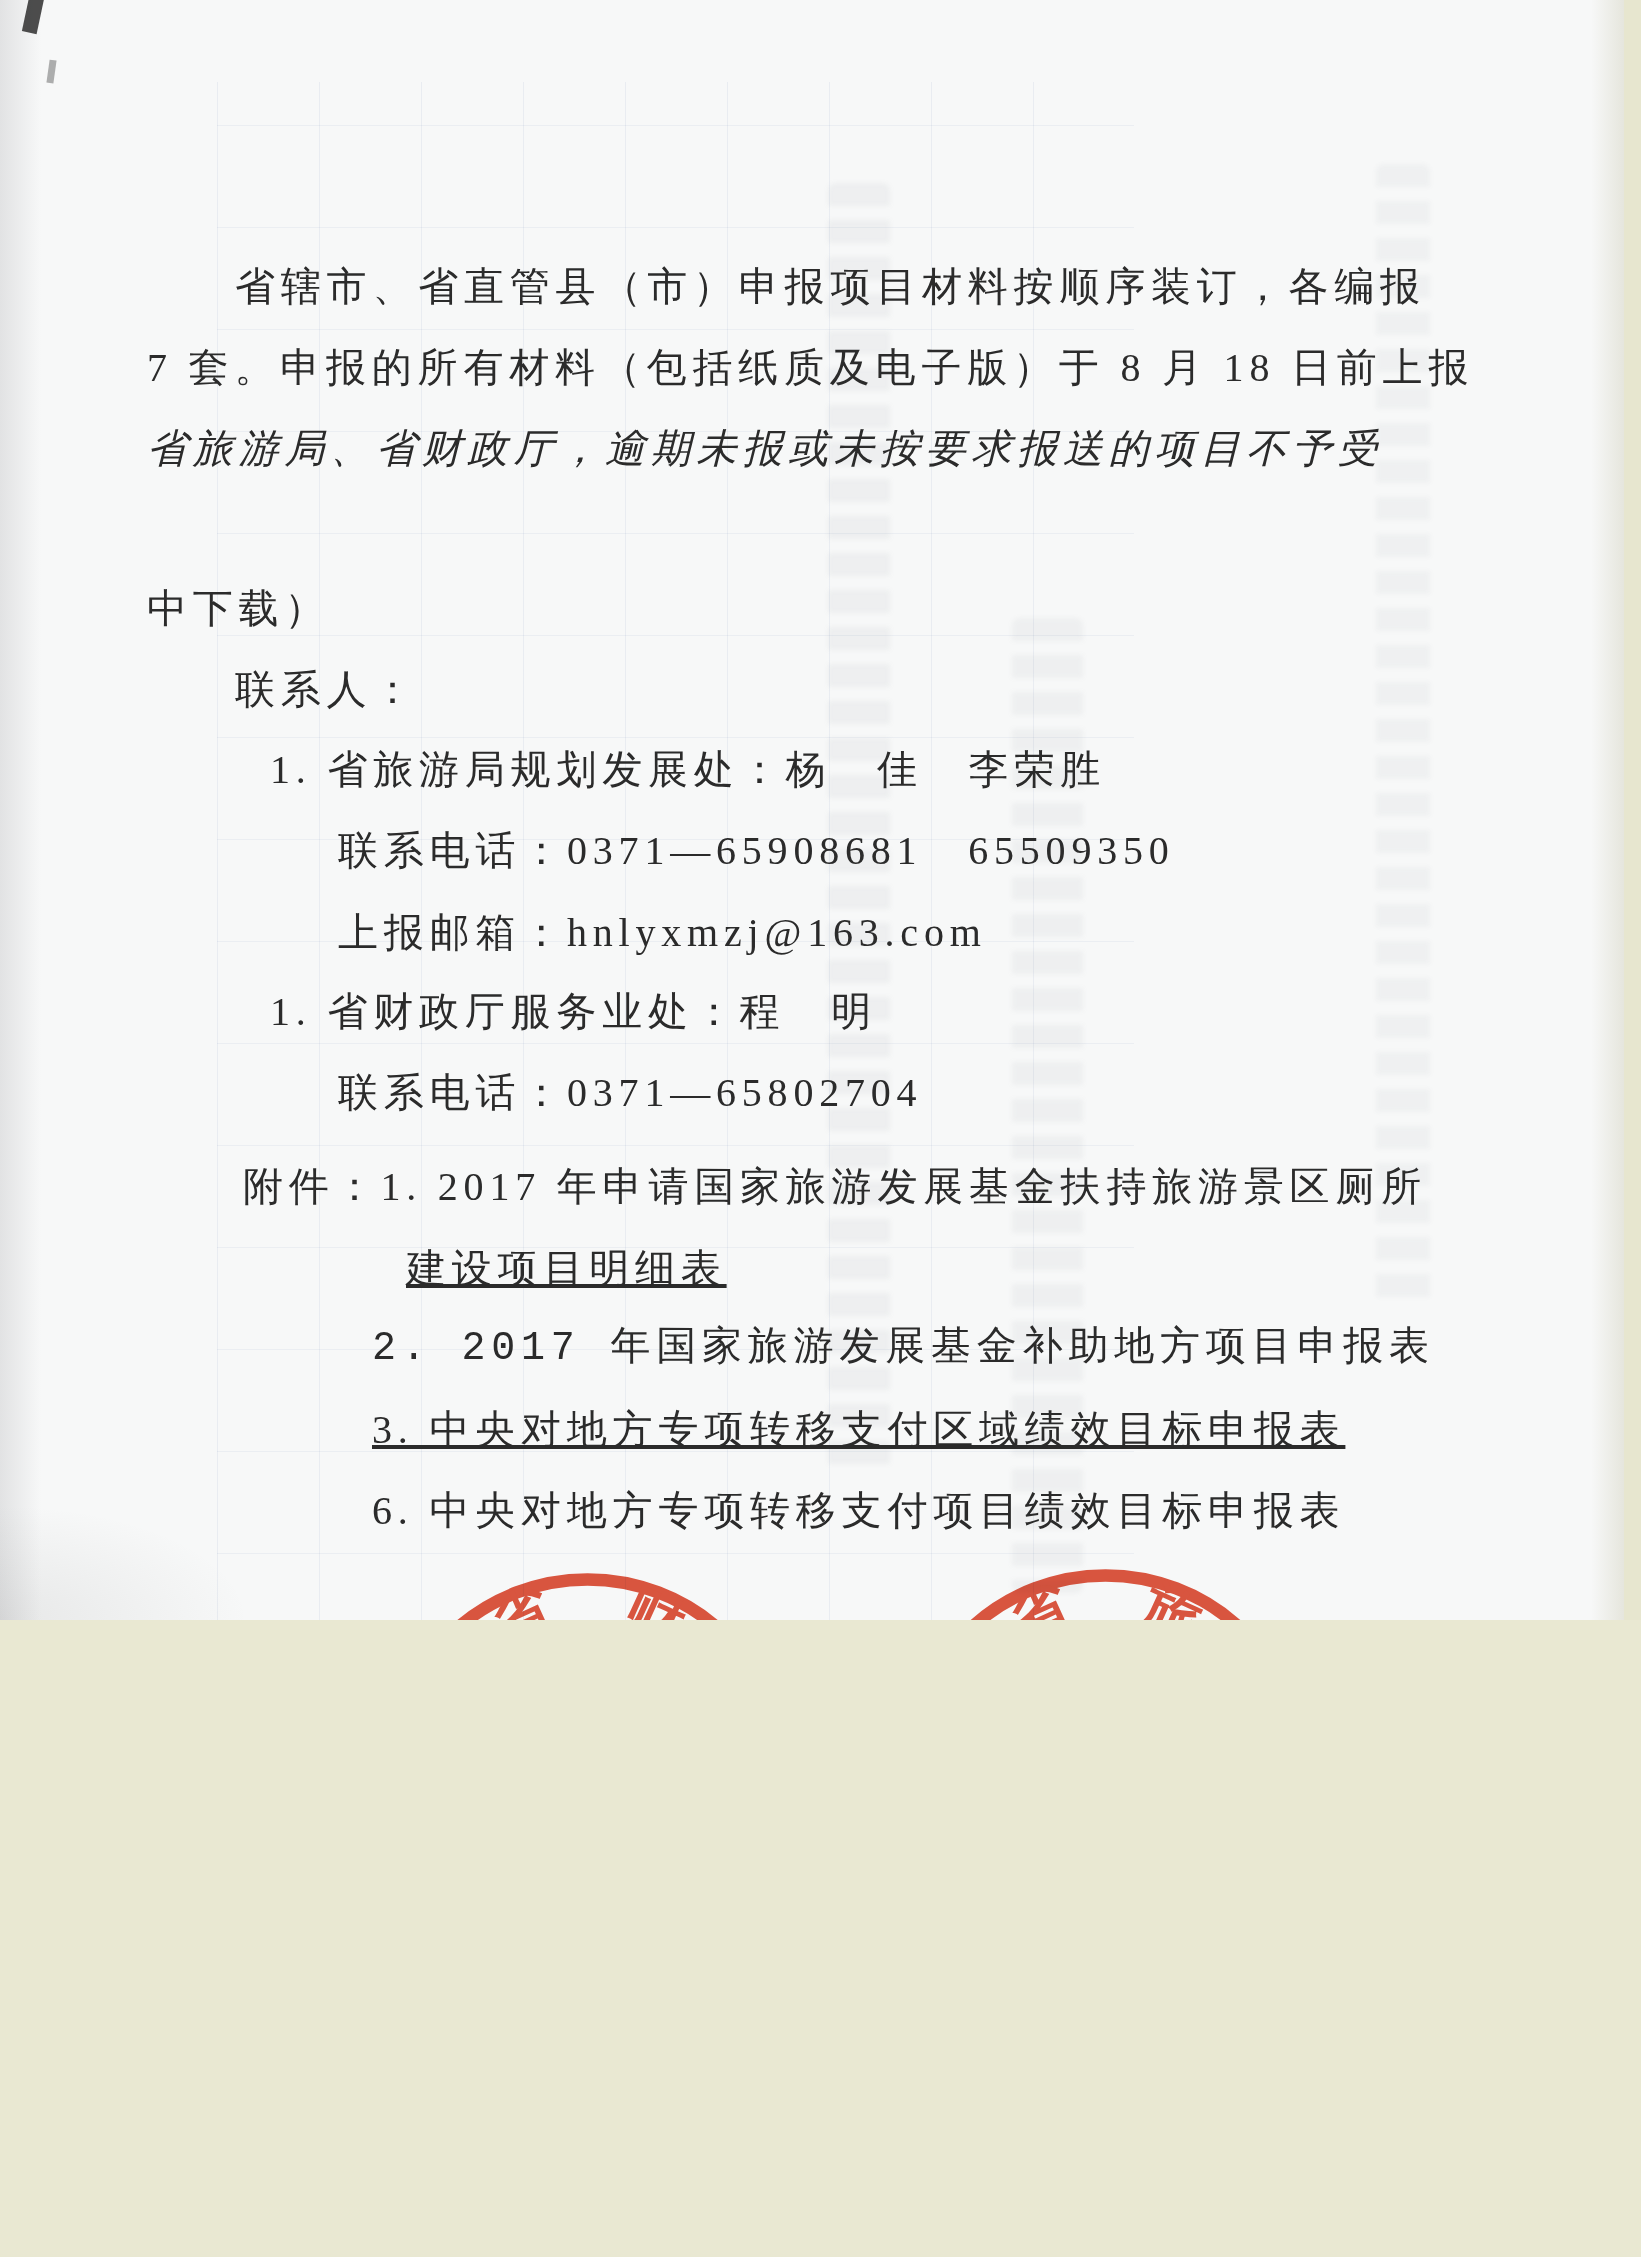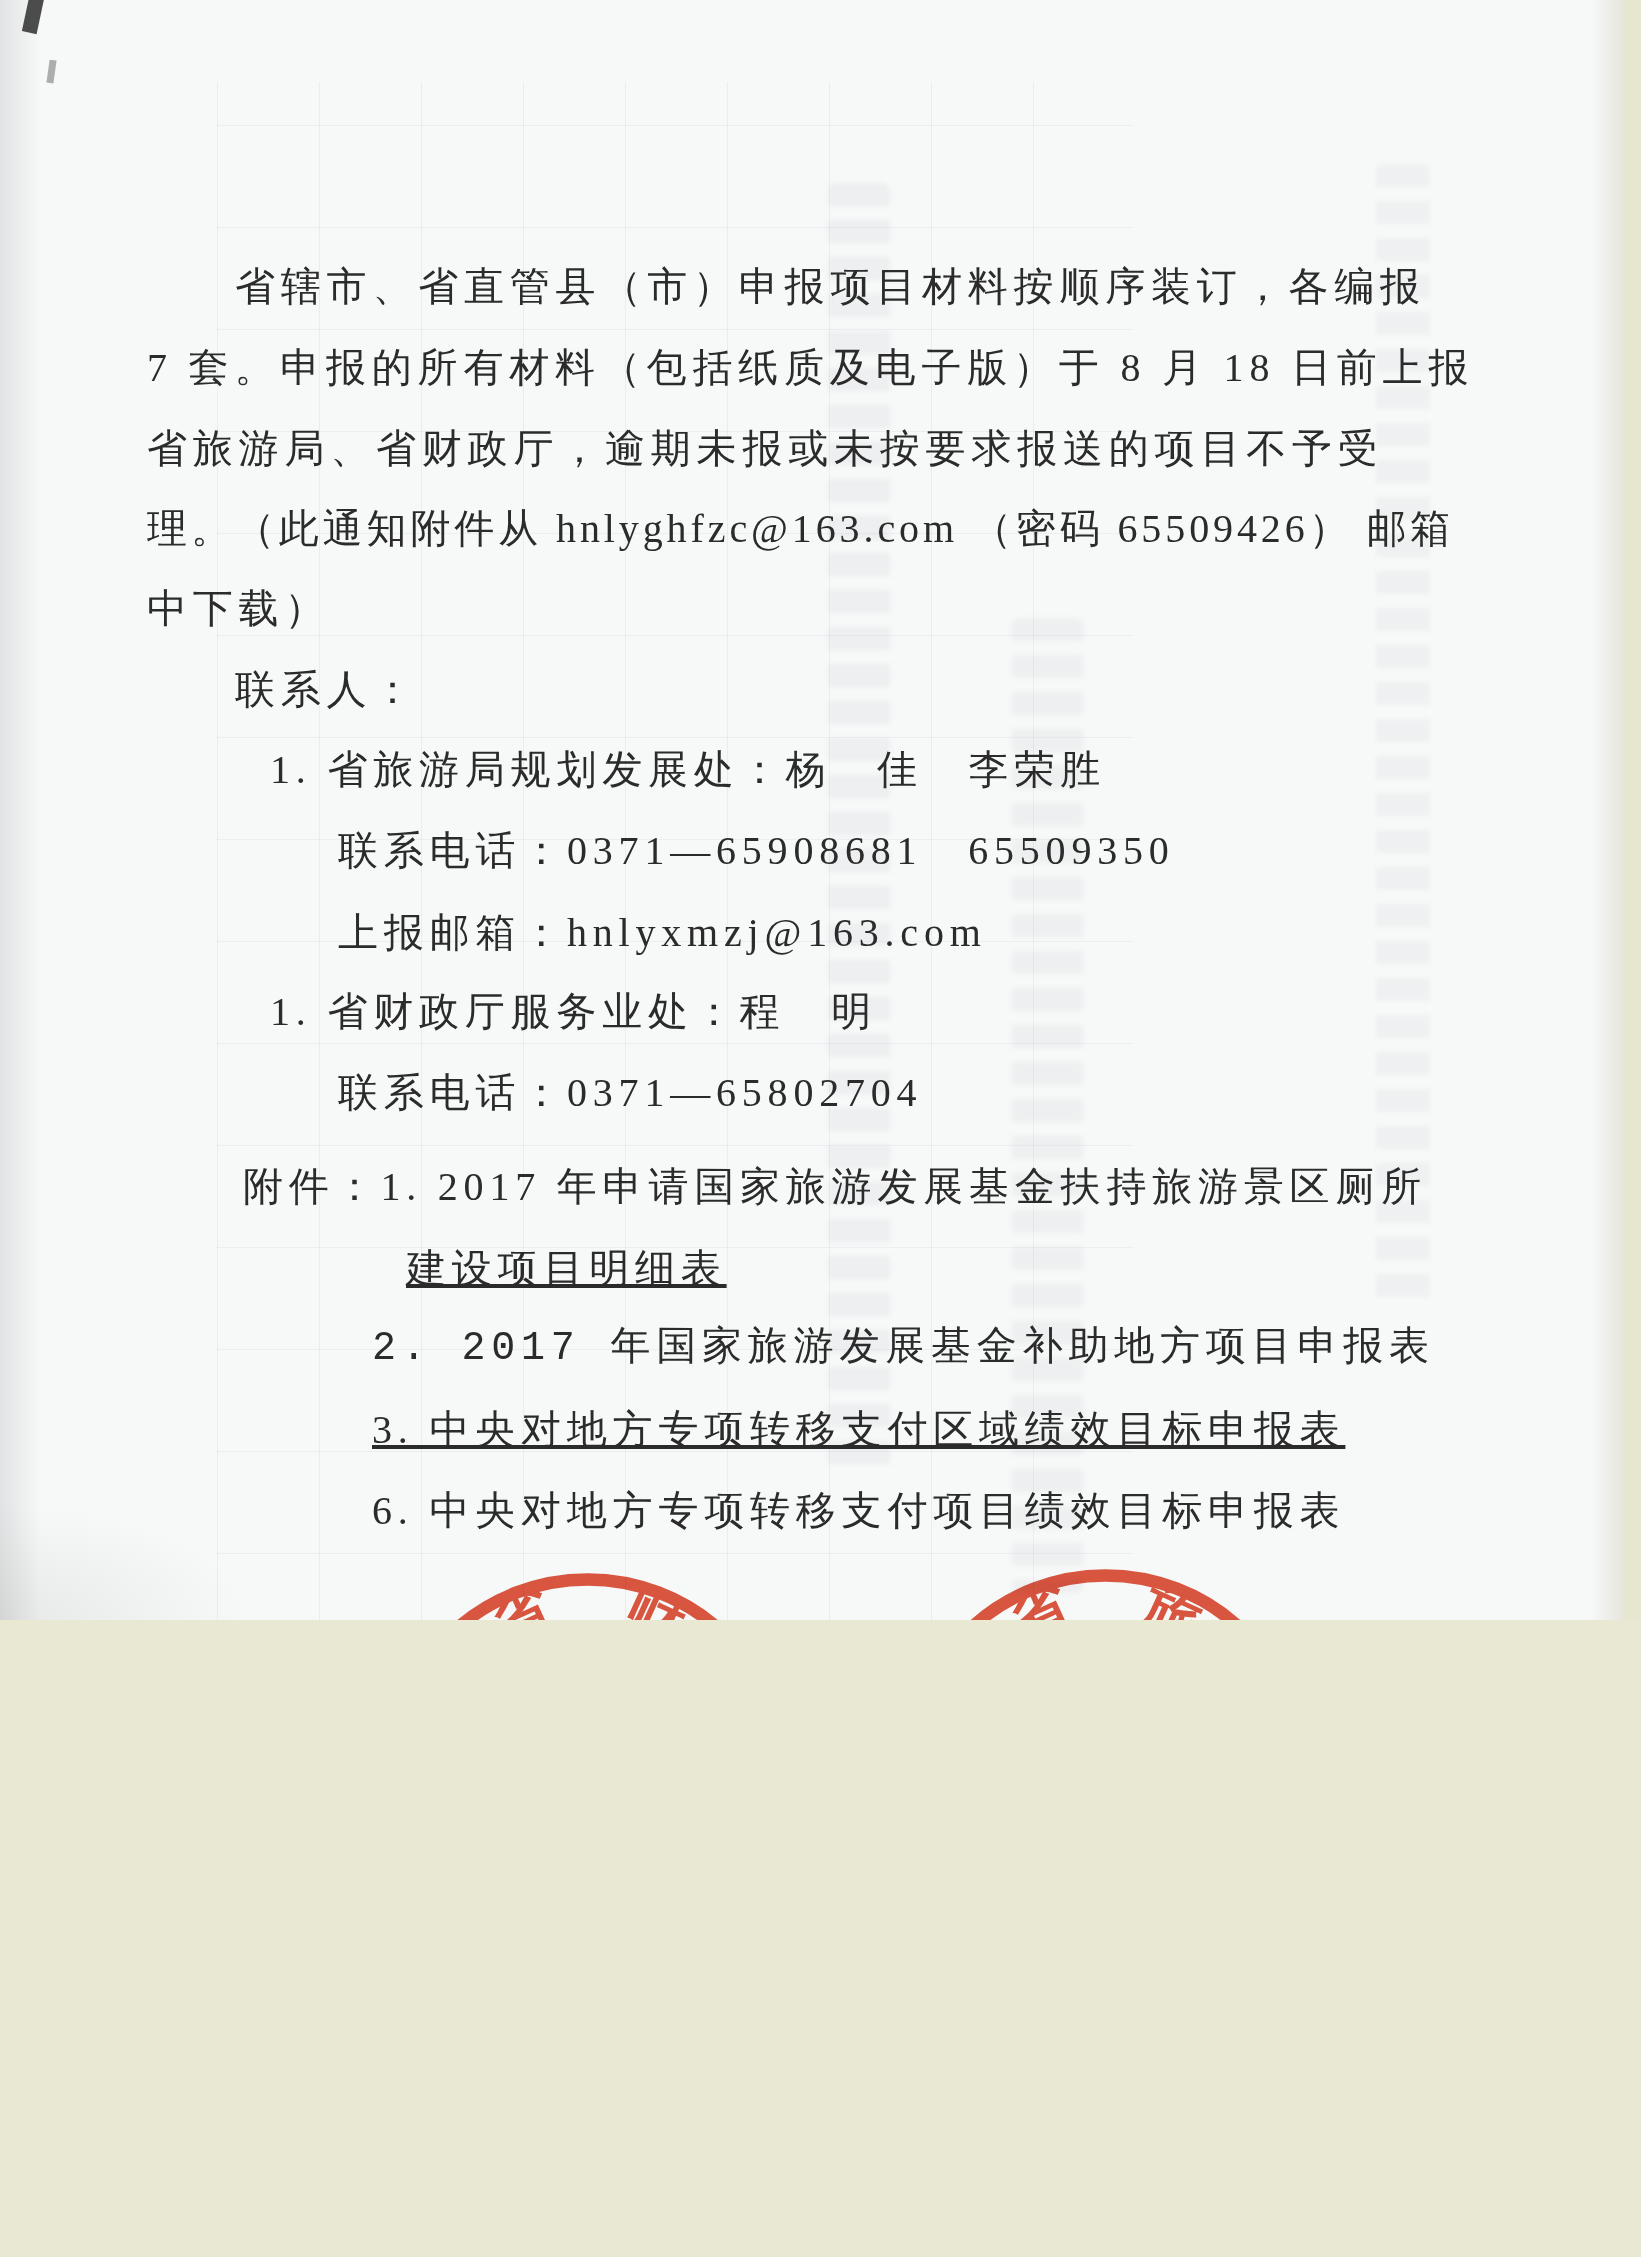--- a/index.html
+++ b/index.html
@@ -36,21 +36,21 @@
   .ghost{position:absolute;filter:blur(2.9px);border-radius:7.7px;
     background:repeating-linear-gradient(180deg,rgba(120,126,138,.14) 0 23px,rgba(120,126,138,0) 23px 37px);}
   .ghost.a{left:828px;top:183px;width:62px;height:1294px;opacity:.55;}
   .ghost.b{left:1012px;top:618px;width:71px;height:975px;opacity:.5;}
   .ghost.c{left:1376px;top:164px;width:54px;height:1139px;opacity:.45;}
   .ghost.d{left:1023px;top:1699px;width:68px;height:502px;opacity:.4;}
   
   .tl{position:absolute;font-size:40px;line-height:48px;letter-spacing:5.8px;white-space:pre;color:#2b2b2b;}
   .l1{left:235px;top:263px;}
   .l2{left:147px;top:344px;}
-  .l3{left:147px;top:425px;}
+  .l3{left:147px;top:425px;font-style:italic;}
   .l4{left:147px;top:505px;letter-spacing:3.9px;}
   .l5{left:147px;top:585px;}
   .l6{left:235px;top:666px;}
   .l7{left:270px;top:746px;}
   .l8{left:338px;top:827px;}
   .l9{left:338px;top:909px;}
   .l10{left:270px;top:988px;}
   .l11{left:338px;top:1069px;}
   .l12{left:243px;top:1163px;}
   .l13{left:406px;top:1245px;text-decoration:underline;}
@@ -82,21 +82,20 @@
   <div class="left-shade"></div>
   <div class="right-shade"></div>
   <div class="scan-strip"></div>
   <div class="bottom-shade"></div>
   <div class="corner-mark1"></div>
   <div class="corner-mark2"></div>
 
   <div class="tl l1">省辖市、省直管县（市）申报项目材料按顺序装订，各编报</div>
   <div class="tl l2">7 套。申报的所有材料（包括纸质及电子版）于 8 月 18 日前上报</div>
   <div class="tl l3">省旅游局、省财政厅，逾期未报或未按要求报送的项目不予受</div>
-  <div class="tl l4">理。（此通知附件从 hnlyghfzc@163.com （密码 65509426） 邮箱</div>
   <div class="tl l5">中下载）</div>
 
   <div class="tl l6">联系人：</div>
   <div class="tl l7">1. 省旅游局规划发展处：杨　佳　李荣胜</div>
   <div class="tl l8">联系电话：0371—65908681　65509350</div>
   <div class="tl l9">上报邮箱：hnlyxmzj@163.com</div>
   <div class="tl l10">1. 省财政厅服务业处：程　明</div>
   <div class="tl l11">联系电话：0371—65802704</div>
 
   <div class="tl l12">附件：1. 2017 年申请国家旅游发展基金扶持旅游景区厕所</div>

